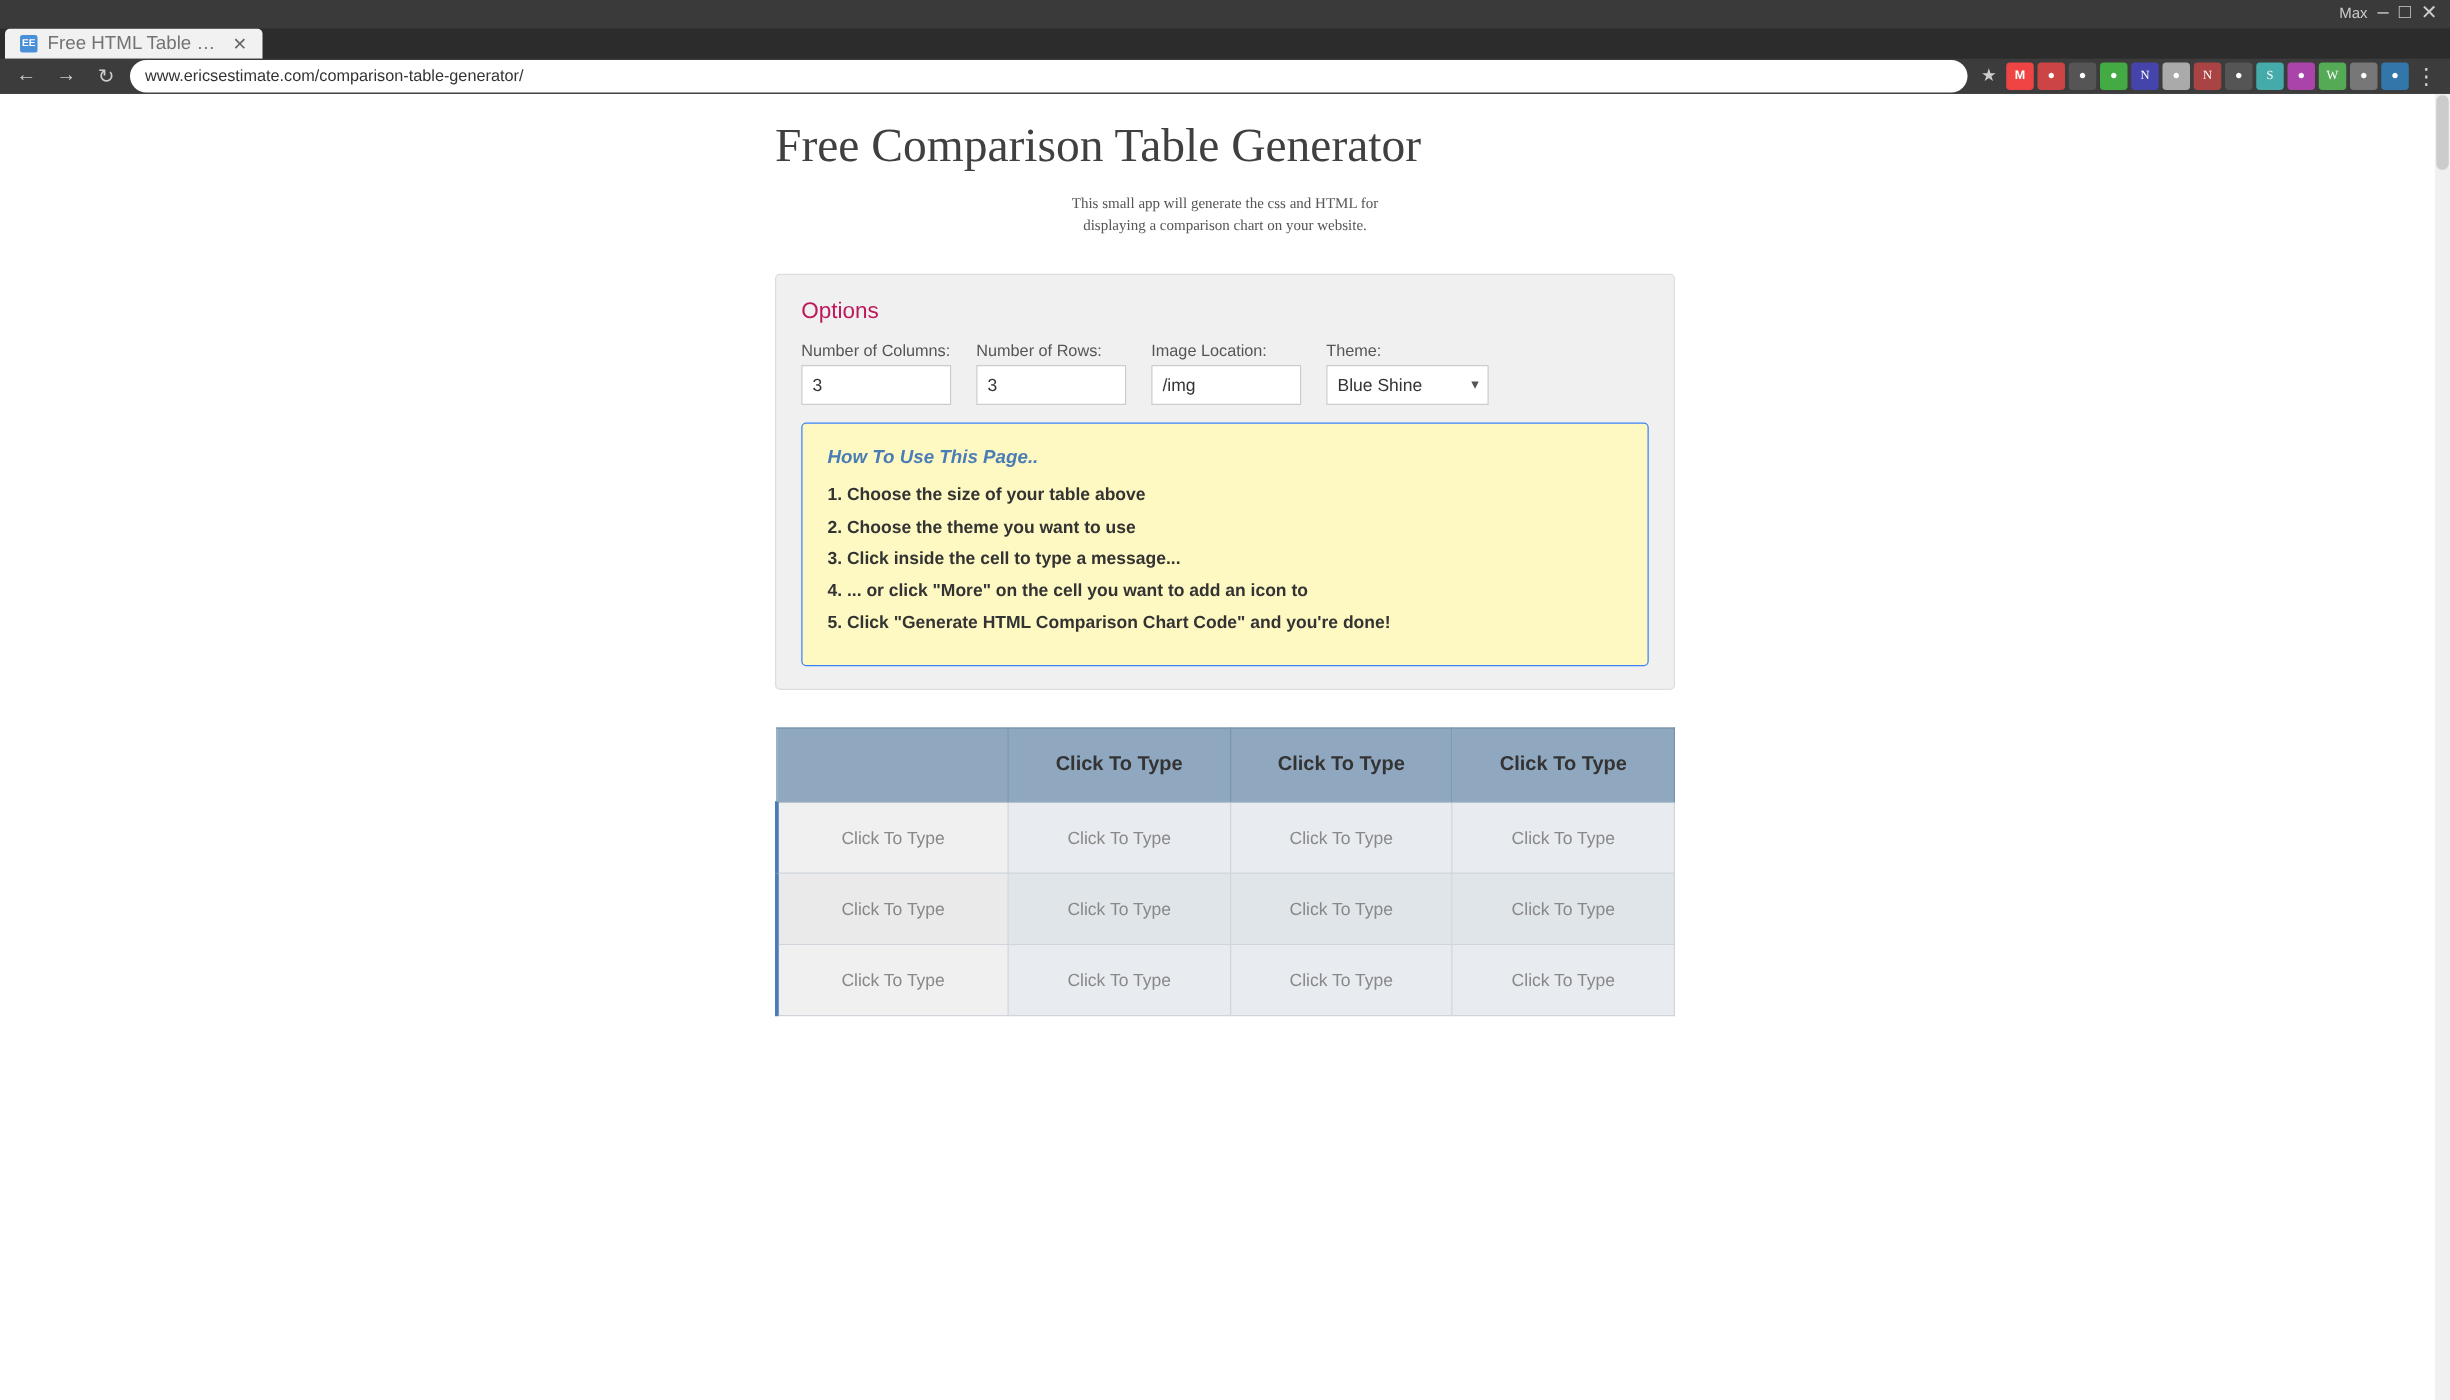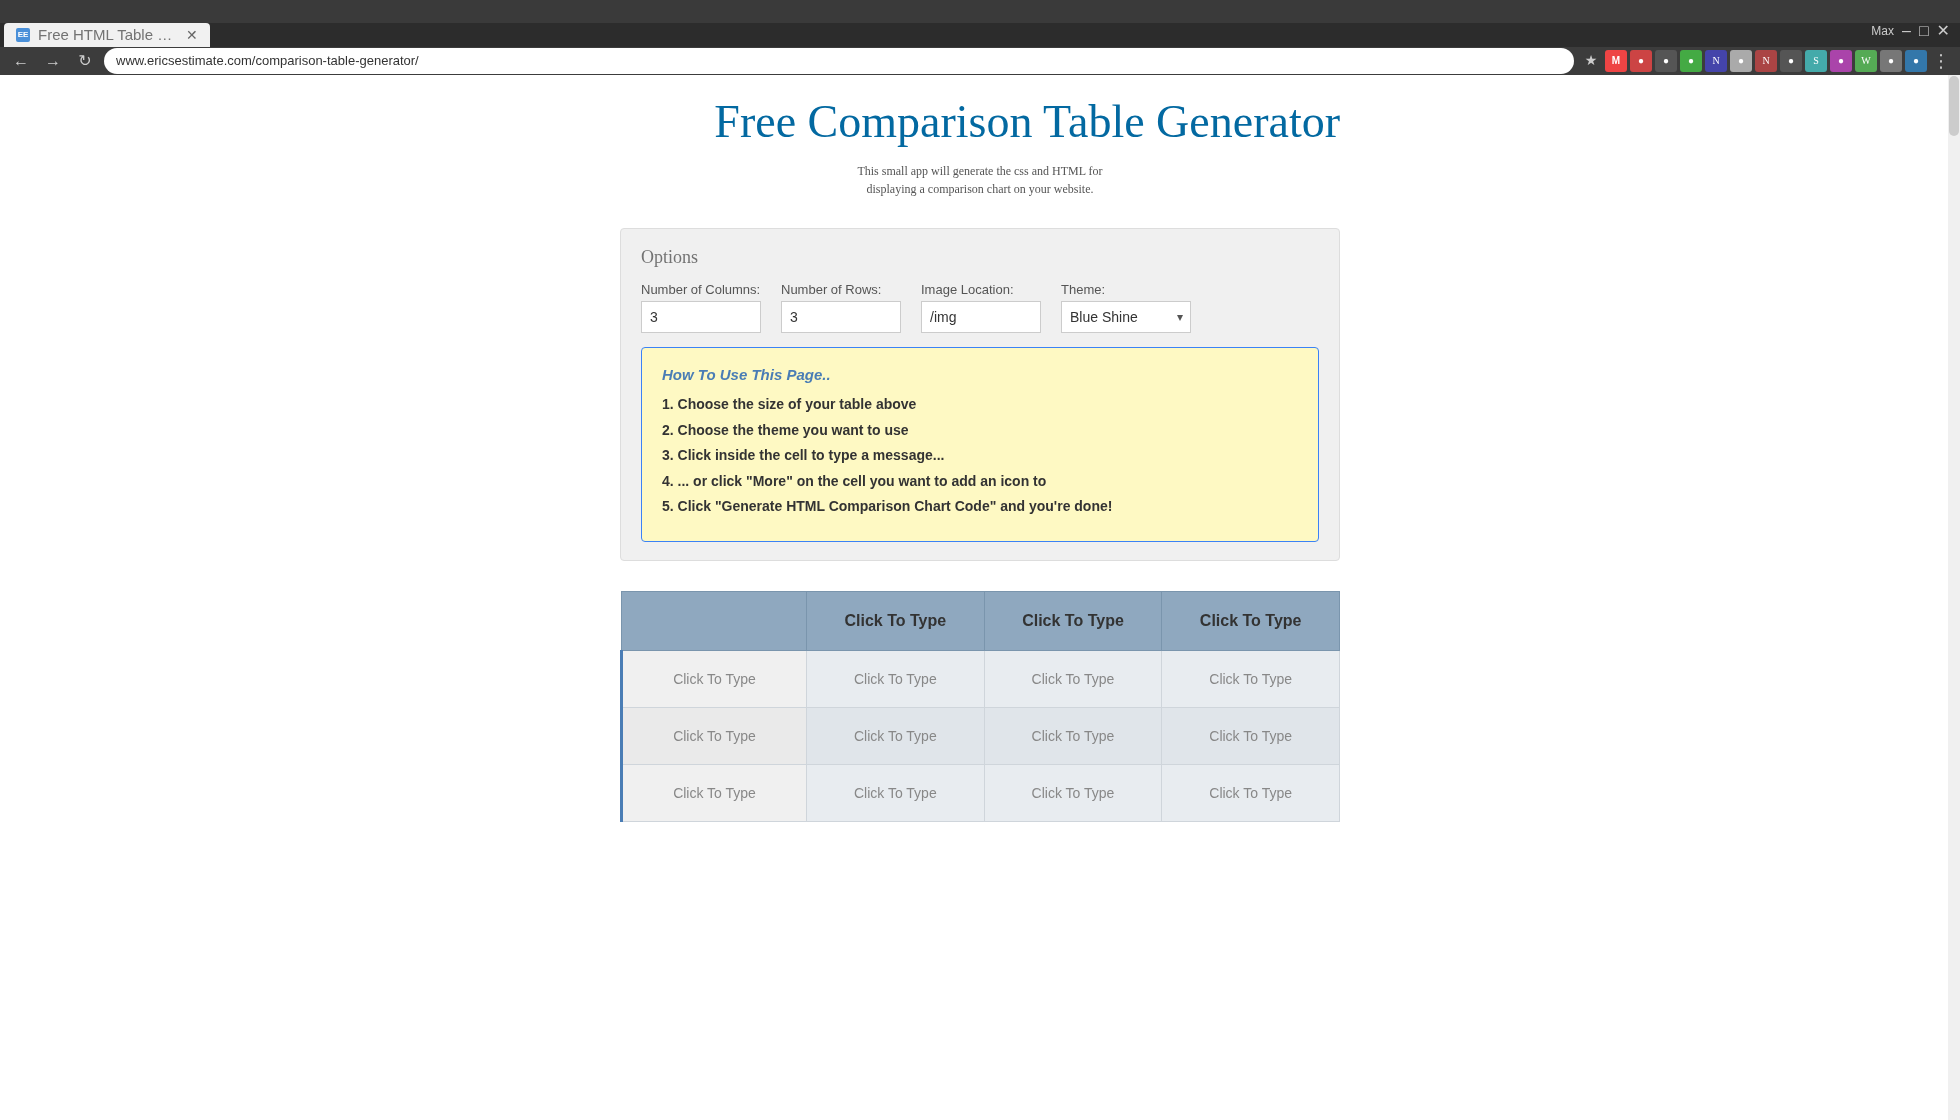--- a/index.html
+++ b/index.html
@@ -143,24 +143,24 @@
       padding: 20px 0 40px 0;
     }
 
     .page-content {
       max-width: 760px;
       margin: 0 auto;
       padding: 0 20px;
     }
 
     .page-title {
-      font-size: 46px;
+      font-size: 38px;
       font-weight: normal;
-      text-align: right;
-      color: #0369a1;
+      text-align: left;
+      color: #404040;
       margin-bottom: 14px;
       font-family: Georgia, serif;
     }
 
     .page-subtitle {
       text-align: center;
       color: #555;
       font-size: 12px;
       line-height: 1.5;
       margin-bottom: 30px;
@@ -172,23 +172,23 @@
       background: #f0f0f0;
       border: 1px solid #ddd;
       border-radius: 4px;
       padding: 18px 20px;
       margin-bottom: 30px;
     }
 
     .options-title {
       font-size: 18px;
       font-weight: normal;
-      color: #737373;
+      color: #be185d;
       margin-bottom: 14px;
-      font-family: Liberation Serif, serif;
+      font-family: Liberation Sans, sans-serif;
     }
 
     .options-fields {
       display: flex;
       gap: 20px;
       align-items: flex-end;
     }
 
     .field-group {
       display: flex;
@@ -366,21 +366,21 @@
       border-radius: 5px;
       margin: 1px auto;
     }
   </style>
 </head>
 <body>
 
 <div class="browser-chrome">
 
   <div class="browser-titlebar">
-    <div class="win-controls" style="position:absolute;right:10px;top:21px;display:flex;gap:8px;">
+    <div class="win-controls" style="position:absolute;right:10px;top:0;display:flex;gap:8px;">
       <span class="username">Max</span>
       <span style="color:#ccc;cursor:pointer;font-size:16px;">–</span>
       <span style="color:#ccc;cursor:pointer;font-size:16px;">□</span>
       <span style="color:#ccc;cursor:pointer;font-size:16px;">✕</span>
     </div>
   </div>
   <div class="tab-bar">
     <div class="tab">
       <div class="tab-favicon">EE</div>
       <span style="font-size:15px;color:#737373;white-space:nowrap;overflow:hidden;text-overflow:ellipsis;max-width:140px;">Free HTML Table Gene...</span>

